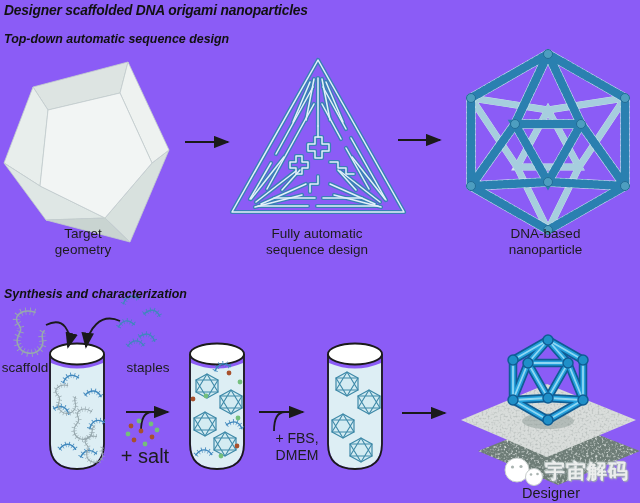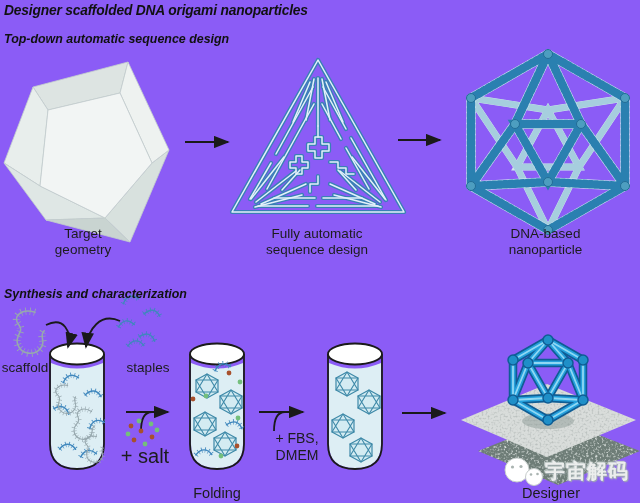--- a/index.html
+++ b/index.html
@@ -298,18 +298,17 @@
 sequence design</div>
 
 <div id="hdr-synth" class="txt hdr">Synthesis and characterization</div>
 
 <div id="lbl-scaffold" class="txt lbl">scaffold</div>
 <div id="lbl-staples" class="txt lbl">staples</div>
 <div id="lbl-salt" class="txt lbl">+ salt</div>
 <div id="lbl-fbs" class="txt lbl">+ FBS,
 DMEM</div>
 
-<div id="lbl-folding" class="txt lbl tube-lbl">Folding</div>
 <div id="lbl-structure" class="txt lbl tube-lbl">Designer</div>
 
 <div id="watermark-text" class="txt">宇宙解码</div>
 
 </div>
 
 </body></html>

